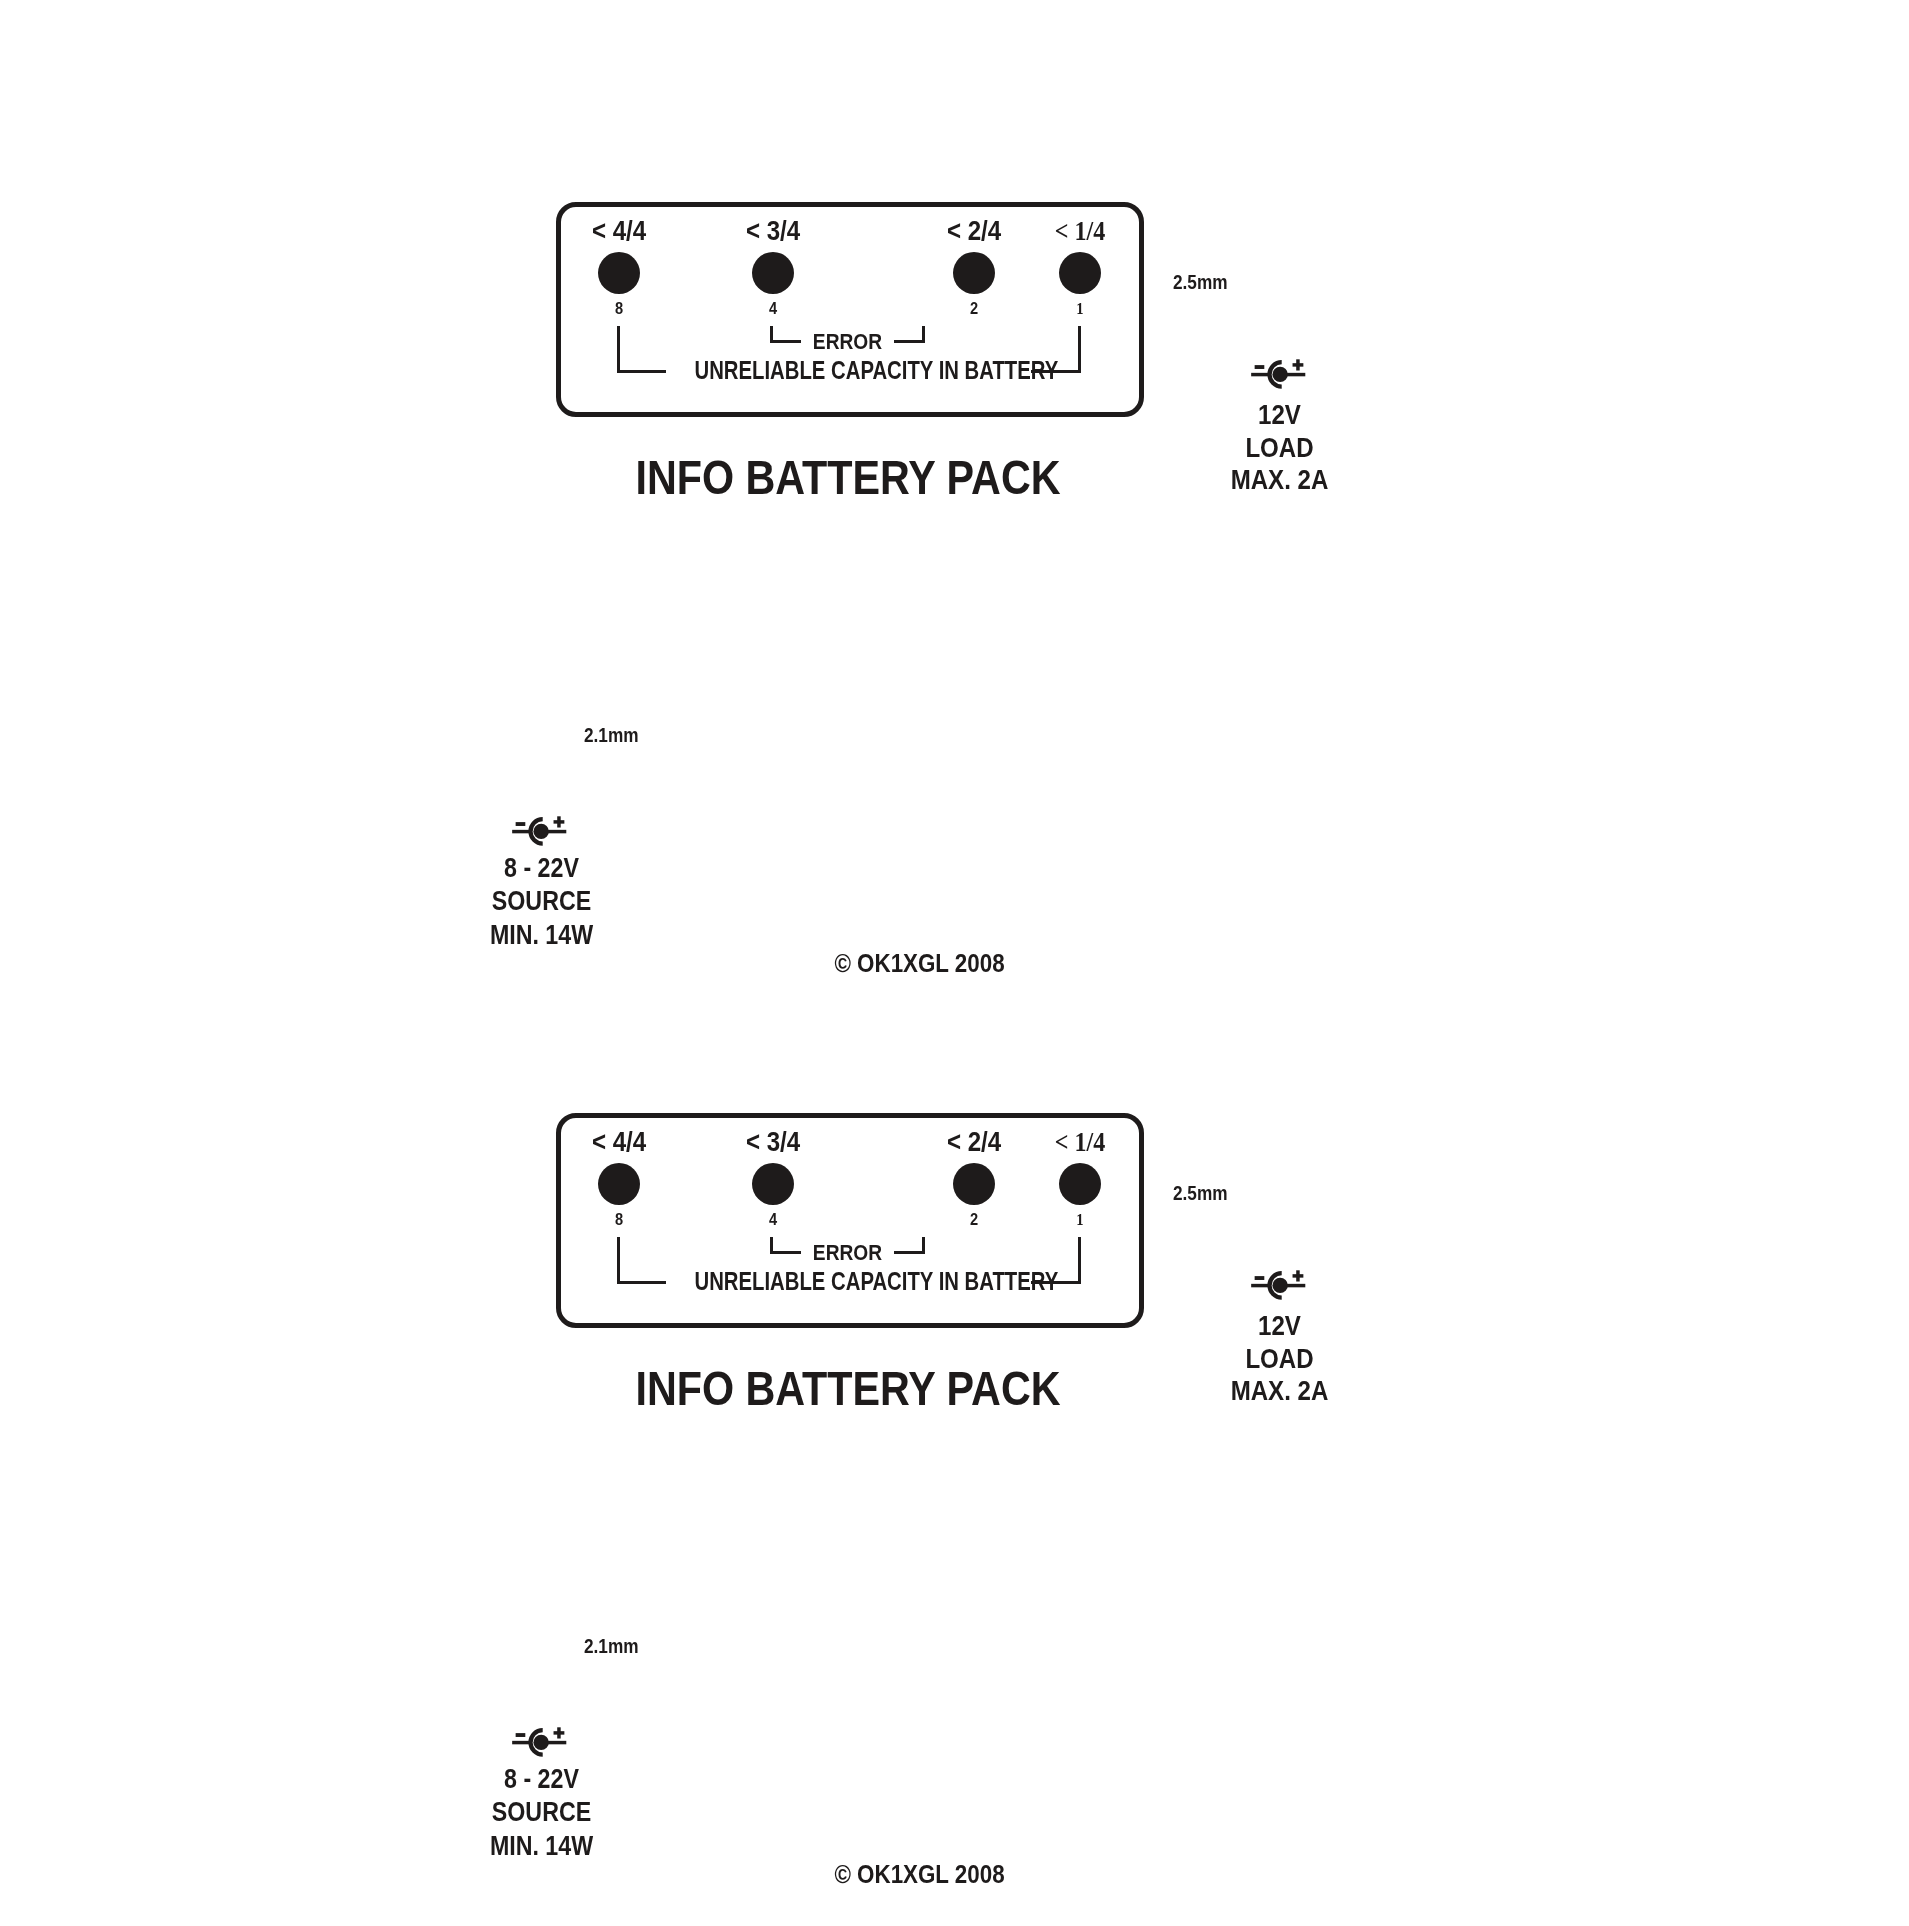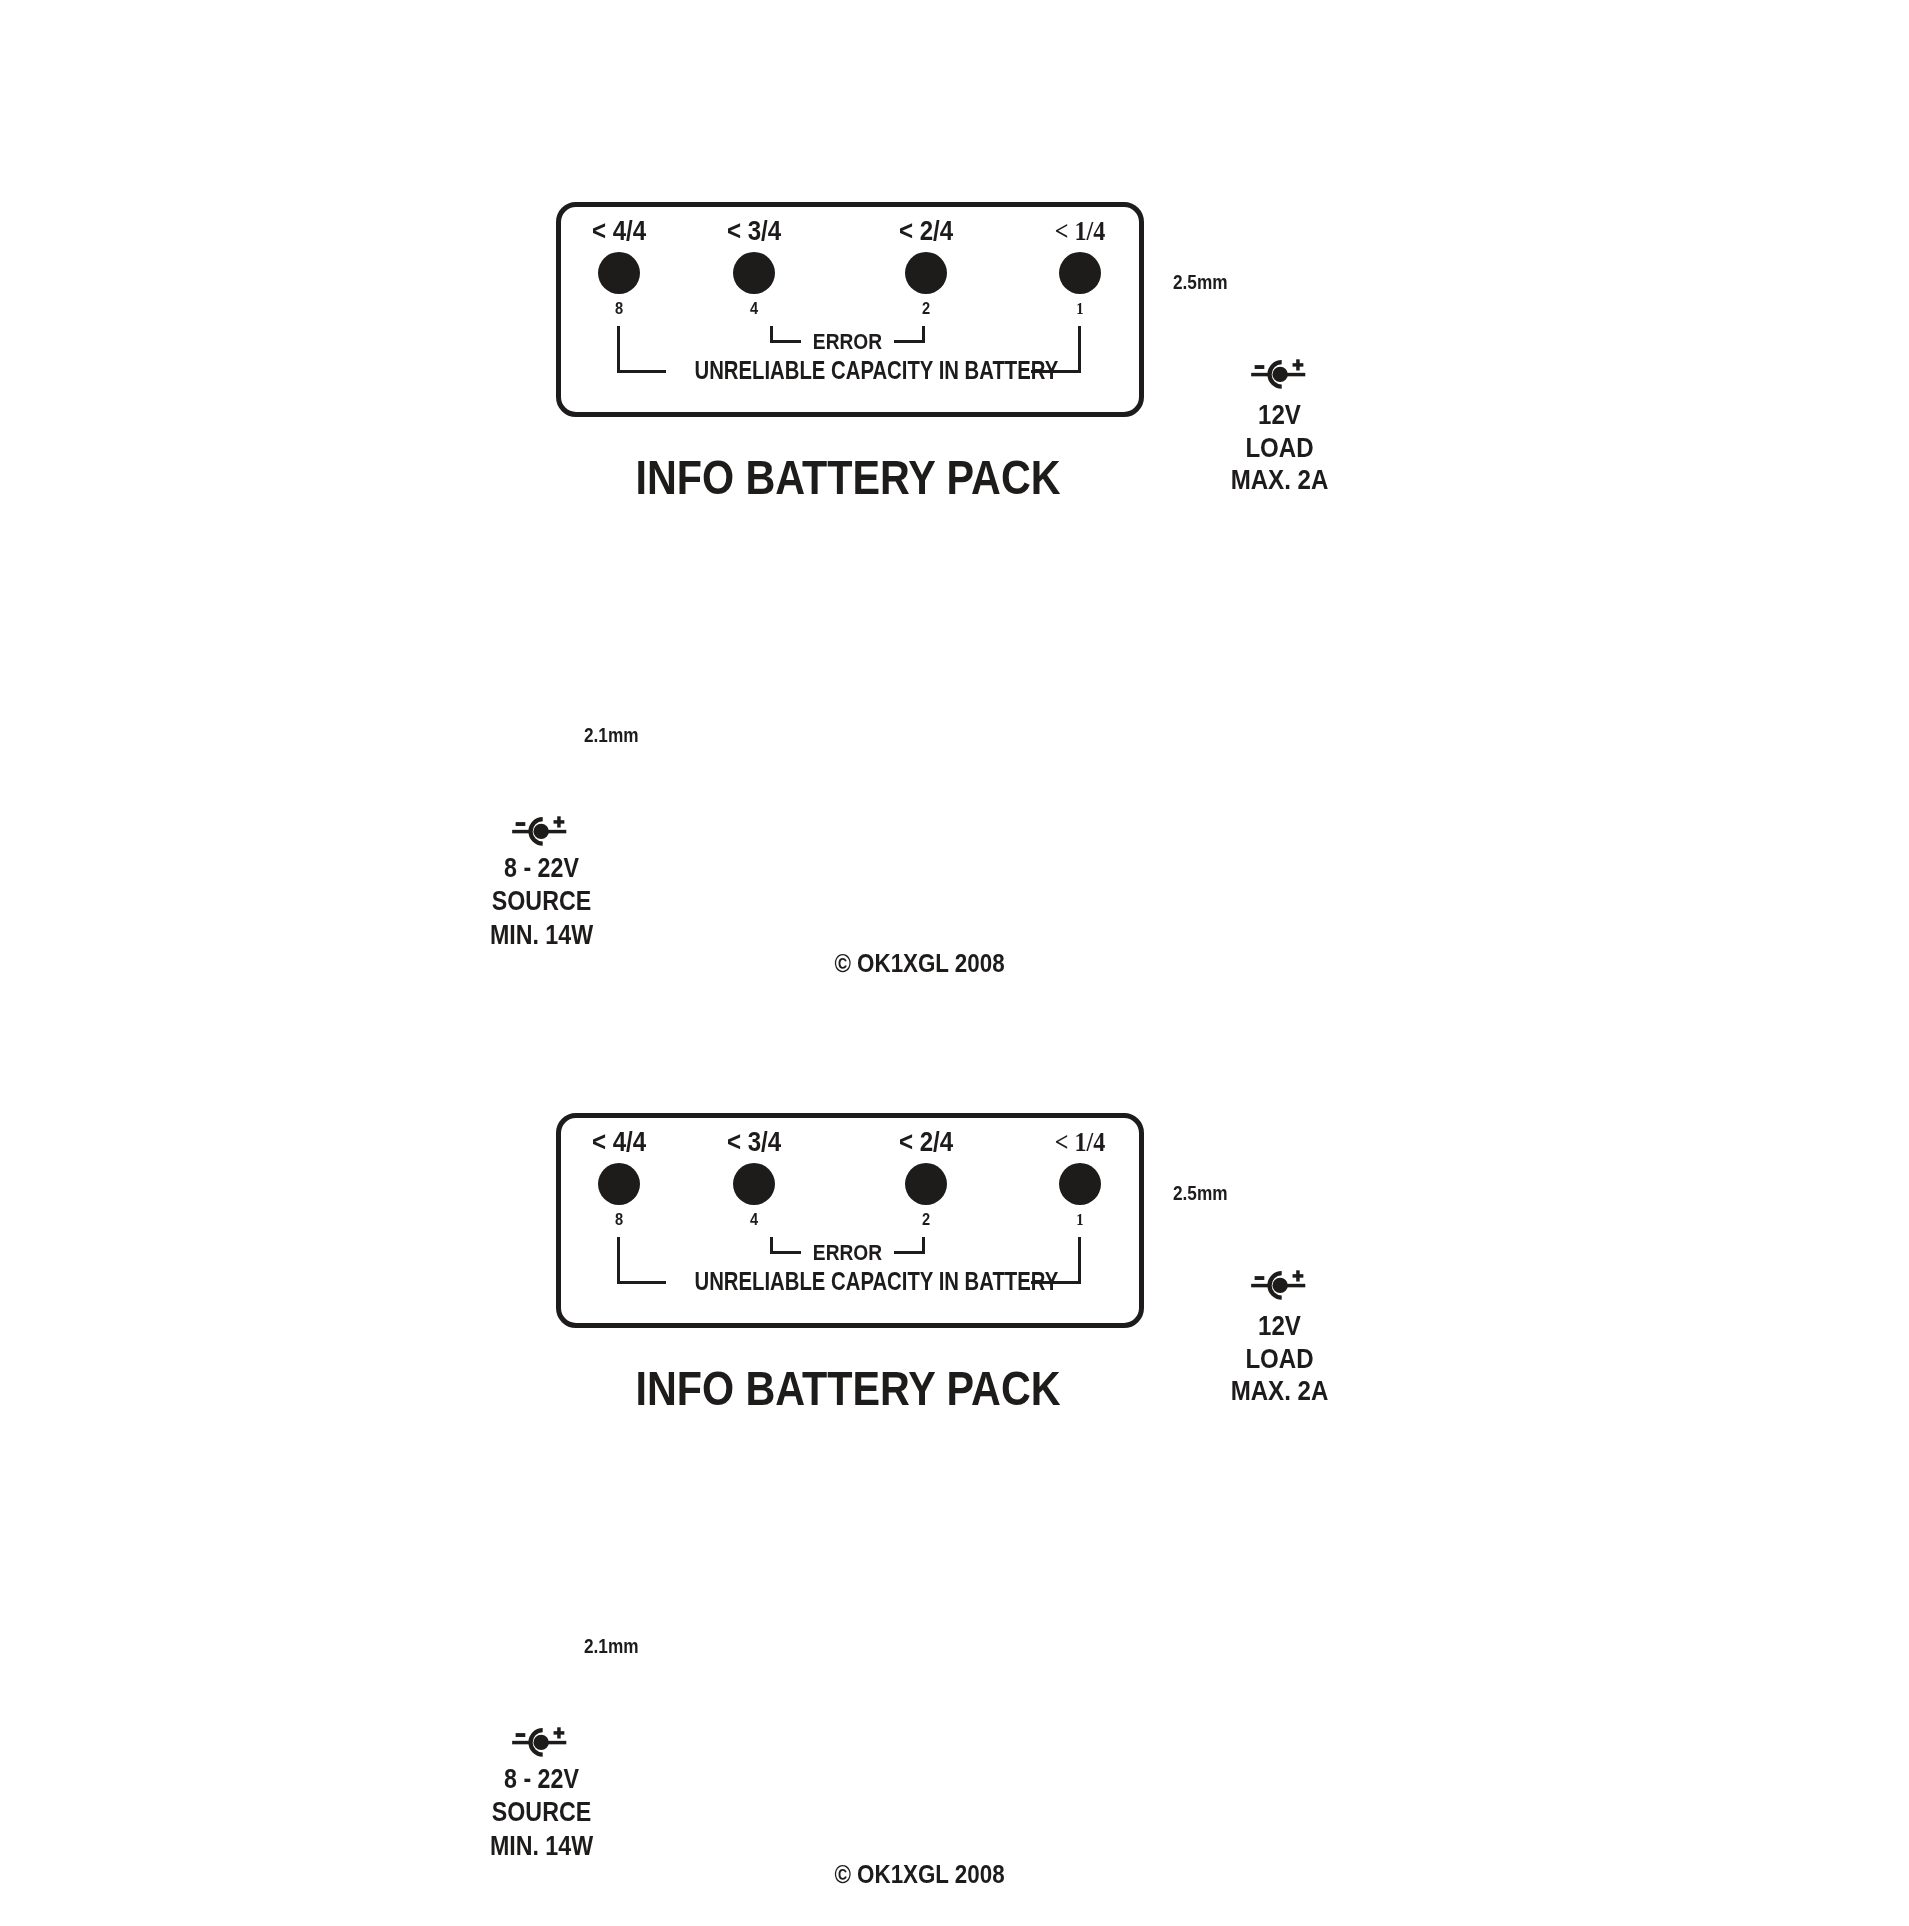--- a/index.html
+++ b/index.html
@@ -13,21 +13,21 @@
   #sheet{position:relative;width:1910px;height:2703px;}
   .block{position:absolute;left:0;width:1824px;height:910px;}
   .txt{position:absolute;line-height:1;white-space:nowrap;transform:scaleX(0.86);}
   .txt.left{transform-origin:left center;}
   .ctr{text-align:center;}
   
   .panel{position:absolute;left:556px;top:0;width:588px;height:215px;
          box-sizing:border-box;border:5.4px solid #1e1b1b;border-radius:20px;background:#fff;}
   
   .led-col{position:absolute;top:0;width:116px;height:216px;}
-  .col0{left:561px;} .col1{left:696px;text-decoration:underline;} .col2{left:868px;} .col3{left:1022px;font-family:Liberation Serif, serif;}
+  .col0{left:561px;} .col1{left:715px;text-decoration:underline;} .col2{left:916px;} .col3{left:1022px;font-family:Liberation Serif, serif;}
   .led-label{left:0;top:15.4px;width:116px;font-size:28px;}
   .led-dot{position:absolute;left:37px;top:50px;width:42px;height:42px;
            border-radius:50%;background:#1e1b1b;}
   .led-num{left:0;top:98px;width:116px;font-size:17px;}
   
   .brk{position:absolute;box-sizing:border-box;}
   .err-l{left:770px;top:124px;width:31px;height:17px;border-left:3.9px solid #1e1b1b;border-bottom:3.9px solid #1e1b1b;}
   .err-r{left:894px;top:124px;width:31px;height:17px;border-right:3.9px solid #1e1b1b;border-bottom:3.9px solid #1e1b1b;}
   .unrel-l{left:617px;top:124px;width:49px;height:47px;border-left:3.9px solid #1e1b1b;border-bottom:3.9px solid #1e1b1b;}
   .unrel-r{left:1031px;top:124px;width:50px;height:47px;border-right:3.9px solid #1e1b1b;border-bottom:3.9px solid #1e1b1b;}

